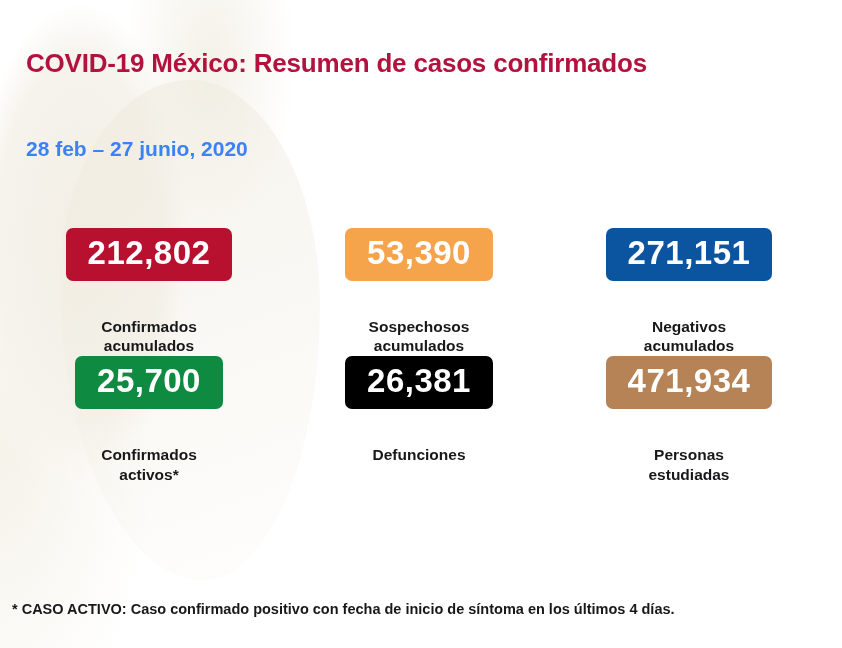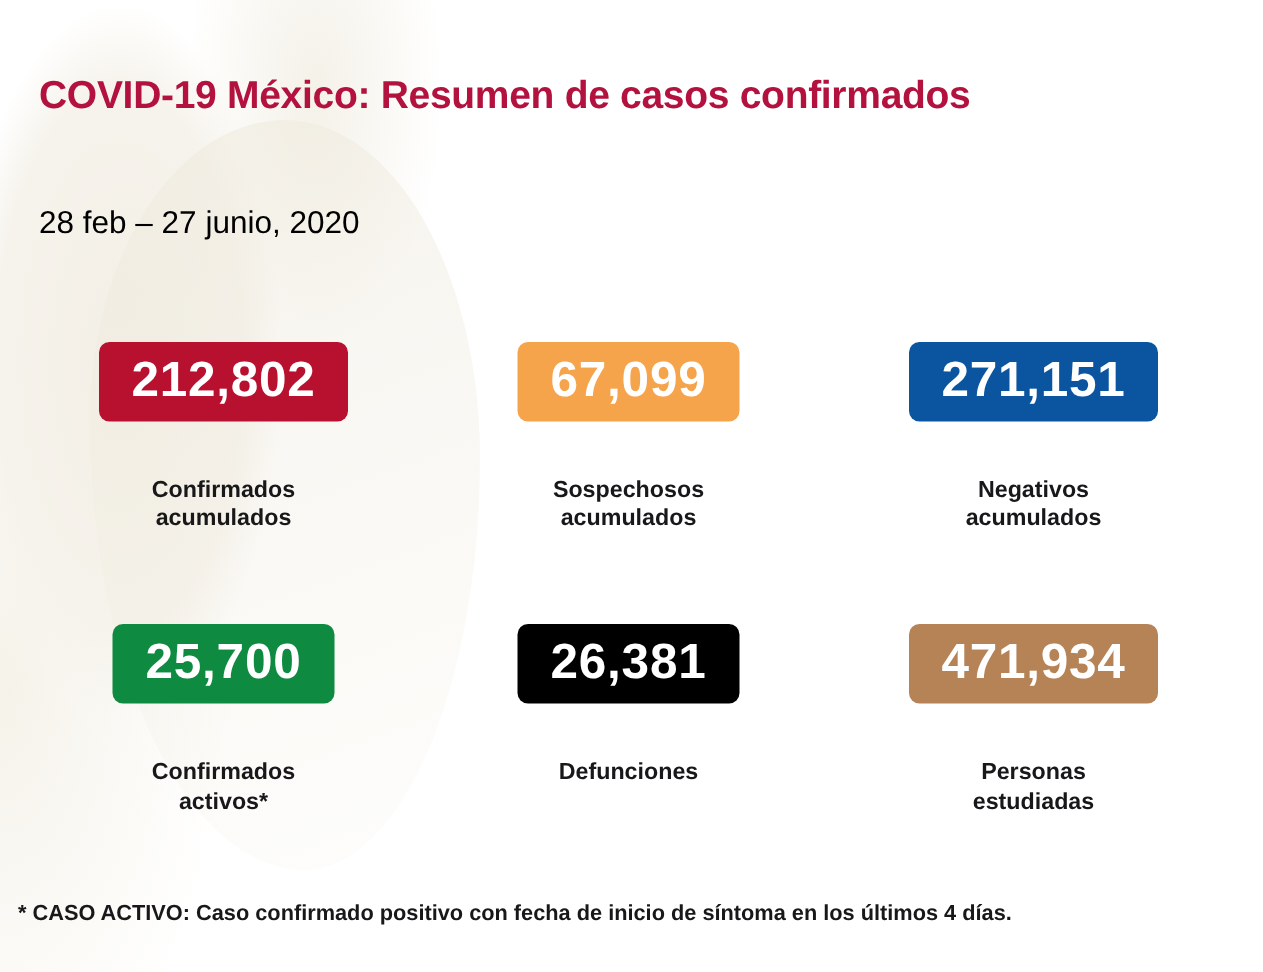--- a/index.html
+++ b/index.html
@@ -59,37 +59,36 @@
     font-weight: bold;
     color: #b3123f;
     letter-spacing: -0.2px;
   }
 
   .subtitle {
     position: absolute;
     left: 26px;
     top: 137px;
     font-size: 21px;
-    font-weight: normal;
-    color: #000000;
+    font-weight: bold;
+    color: #3b82f6;
   }
 
   .grid {
     position: absolute;
     left: 14px;
     top: 228px;
     width: 810px;
   }
 
   .row {
     display: flex;
     flex-direction: row;
   }
   .row.second {
-    margin-top: 60px;
   }
 
   .cell {
     width: 270px;
     display: flex;
     flex-direction: column;
     align-items: center;
     gap: 26px;
   }
 
@@ -139,21 +138,21 @@
   <div class="grid">
 
     <div class="row first">
 
       <div class="cell">
         <div class="pill" id="pill0" style="background: rgb(184, 16, 47);">212,802</div>
         <div class="label" id="label0">Confirmados<br>acumulados</div>
       </div>
 
       <div class="cell">
-        <div class="pill" id="pill1" style="background: rgb(246, 164, 75);">67,099</div>
+        <div class="pill" id="pill1" style="background: rgb(246, 164, 75);">53,390</div>
         <div class="label" id="label1">Sospechosos<br>acumulados</div>
       </div>
 
       <div class="cell">
         <div class="pill" id="pill2" style="background: rgb(11, 85, 160);">271,151</div>
         <div class="label" id="label2">Negativos<br>acumulados</div>
       </div>
 
     </div>
 

